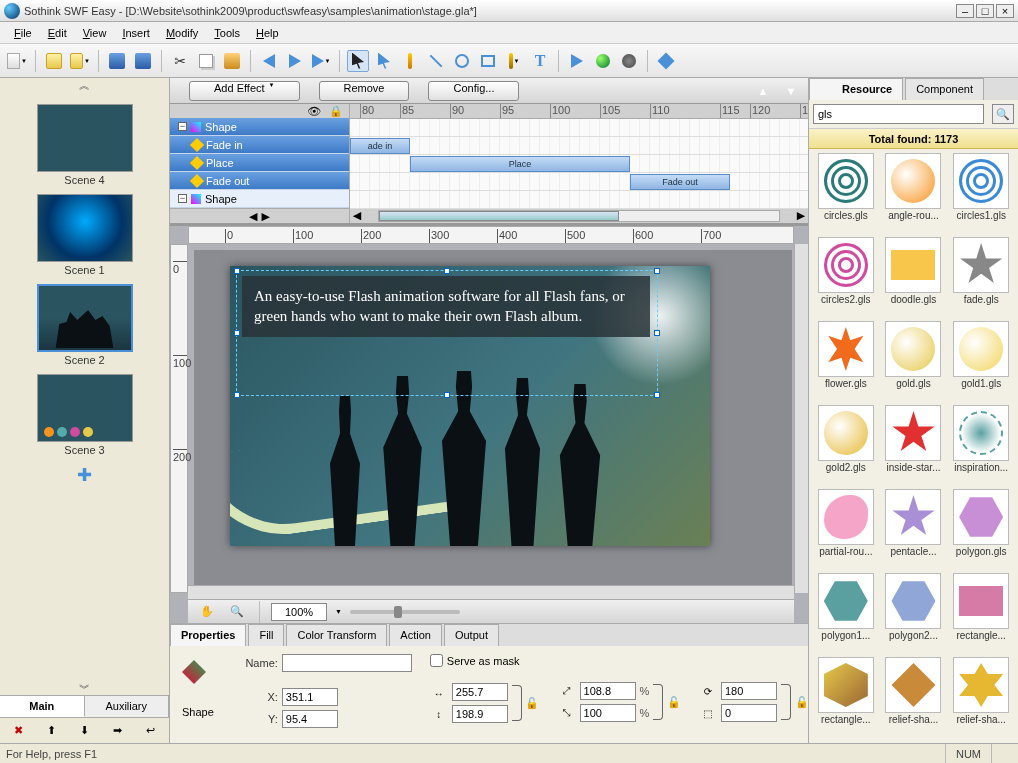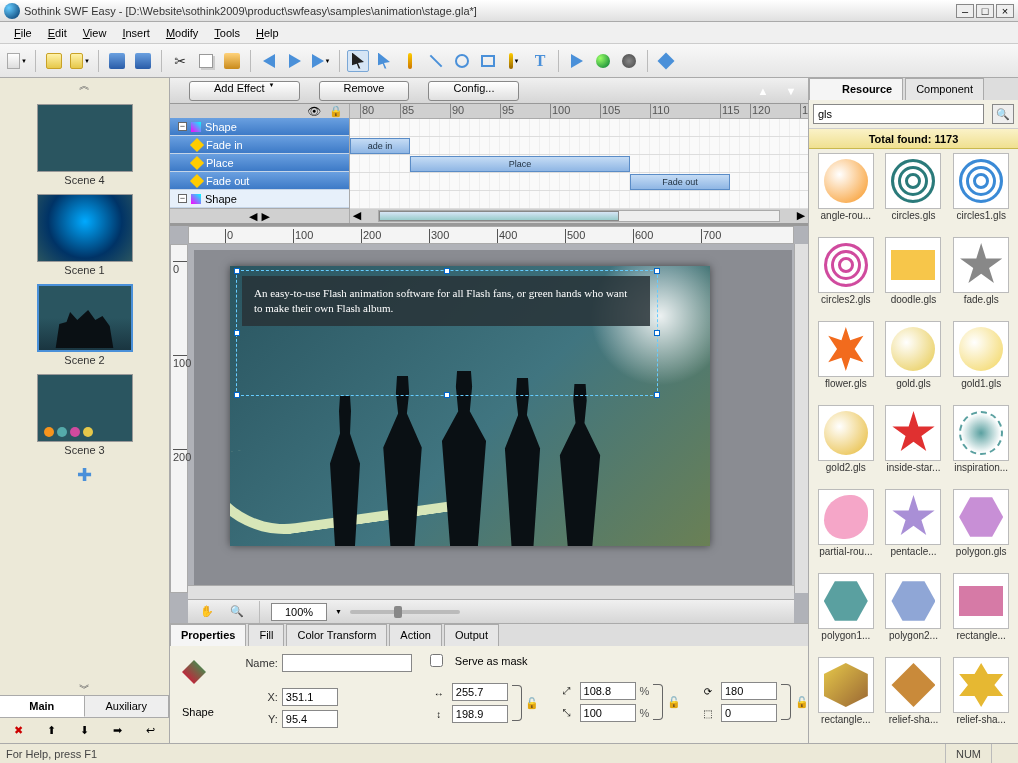--- a/index.html
+++ b/index.html
@@ -90,21 +90,21 @@
 
 .canvas-area { flex: 1; position: relative; background: #b0b2b8; overflow: hidden; border-top: 2px solid #999; }
 .hruler, .vruler { position: absolute; background: #f4f4f4; border: 1px solid #aaa; font-size: 8px; color: #444; }
 .hruler { left: 18px; right: 14px; top: 0; height: 18px; }
 .vruler { top: 18px; left: 0; width: 18px; bottom: 30px; }
 .hruler .rt, .vruler .rt { position: absolute; }
 .hruler .rt { top: 2px; border-left: 1px solid #555; height: 14px; padding-left: 1px; }
 .vruler .rt { left: 2px; border-top: 1px solid #555; width: 14px; padding-top: 1px; }
 .stage-wrap { position: absolute; left: 24px; top: 24px; right: 16px; bottom: 32px; background: #8a8c92; overflow: hidden; }
 .stage { position: absolute; left: 36px; top: 16px; width: 480px; height: 280px; background: linear-gradient(135deg,#2a5560 0%,#407580 55%,#6a8055 100%); box-shadow: 0 0 8px rgba(0,0,0,0.5); overflow: hidden; }
-.stage .textbox { position: absolute; left: 12px; top: 10px; right: 60px; background: rgba(40,50,55,0.85); color: #fff; padding: 10px 12px; font-family: Tahoma; font-size: 11px; line-height: 1.35; }
+.stage .textbox { position: absolute; left: 12px; top: 10px; right: 60px; background: rgba(40,50,55,0.85); color: #fff; padding: 10px 12px; font-family: Tahoma; font-size: 15px; line-height: 1.35; }
 .stage .sel-outline { position: absolute; left: 6px; top: 4px; right: 52px; bottom: 150px; border: 1px dashed #6cf; }
 .stage .handle { position: absolute; width: 6px; height: 6px; background: #fff; border: 1px solid #06c; }
 .stage .flare { position: absolute; right: -20px; top: -20px; width: 140px; height: 140px; background: radial-gradient(circle,rgba(255,255,255,0.9) 0%,rgba(255,255,255,0) 70%); }
 .stage .people { position: absolute; bottom: 0; left: 90px; width: 320px; height: 180px; }
 .person { position: absolute; bottom: 0; background: #0a1014; }
 .p1 { left: 0; width: 50px; height: 150px; clip-path: polygon(40% 0,60% 0,62% 10%,60% 25%,80% 45%,70% 100%,30% 100%,20% 45%,40% 25%,38% 10%); }
 .p2 { left: 55px; width: 55px; height: 170px; clip-path: polygon(40% 0,60% 0,62% 10%,58% 22%,85% 42%,72% 100%,28% 100%,15% 42%,42% 22%,38% 10%); }
 .p3 { left: 115px; width: 58px; height: 175px; clip-path: polygon(38% 0,62% 0,64% 9%,60% 23%,88% 40%,74% 100%,26% 100%,12% 40%,40% 23%,36% 9%); }
 .p4 { left: 175px; width: 55px; height: 168px; clip-path: polygon(40% 0,60% 0,62% 10%,58% 22%,82% 42%,70% 100%,30% 100%,18% 42%,42% 22%,38% 10%); }
 .p5 { left: 232px; width: 56px; height: 162px; clip-path: polygon(40% 0,60% 0,62% 10%,58% 24%,86% 44%,72% 100%,28% 100%,14% 44%,42% 24%,38% 10%); }
@@ -126,21 +126,21 @@
 .props-body .shape-preview { width: 24px; height: 24px; background: linear-gradient(45deg,#e03,#2a5); clip-path: polygon(50% 0,100% 50%,50% 100%,0 50%); margin-top: 6px; }
 .props-col { display: flex; flex-direction: column; gap: 8px; }
 .props-row { display: flex; flex-direction: column; gap: 4px; }
 .pfield { display: flex; align-items: center; gap: 4px; }
 .pfield label { width: 46px; text-align: right; color: #333; }
 .pfield input { width: 56px; height: 18px; border: 1px solid #888; padding: 0 3px; background: #fff; }
 .pfield .unit { color: #555; }
 .pfield .ico-btn { width: 18px; height: 18px; border: 1px solid transparent; display: flex; align-items: center; justify-content: center; cursor: pointer; font-size: 10px; }
 .bracket { width: 10px; height: 36px; border: 1px solid #666; border-left: none; border-radius: 0 4px 4px 0; }
 .lock { font-size: 11px; cursor: pointer; }
-.cb { display: flex; align-items: center; gap: 12px; }
+.cb { display: flex; align-items: center; gap: 4px; }
 
 
 .rightpanel { width: 210px; background: #ece9d8; border-left: 1px solid #aaa; display: flex; flex-direction: column; }
 .rtabs { height: 22px; display: flex; background: #ddd; }
 .rtab { padding: 0 10px; line-height: 20px; border: 1px solid #aaa; border-bottom: none; background: #e6e6e6; cursor: pointer; margin-right: 2px; }
 .rtab.active { background: #f5f5f5; font-weight: bold; padding-left: 32px; }
 .searchrow { display: flex; padding: 4px; gap: 8px; background: #f2f0e4; border-bottom: 1px solid #ccc; }
 .searchrow input { flex: 1; height: 20px; border: 1px solid #888; padding: 0 4px; }
 .searchrow .sbtn { width: 22px; height: 20px; border: 1px solid #888; background: #eee; display: flex; align-items: center; justify-content: center; cursor: pointer; }
 .foundbar { height: 20px; background: linear-gradient(#faf2c8,#f0e090); text-align: center; line-height: 20px; font-weight: bold; border-bottom: 1px solid #c9b84e; }
@@ -538,29 +538,29 @@
       <div class="sbtn">
           <span>🔍</span>
         </div>
     </div>
     <div class="foundbar">
       <span>Total found: </span><span>1173</span>
     </div>
     <div class="resgrid" id="resgrid">
         <div class="resitem">
           <div class="thumb">
+            <div class="rshape" style="border-radius:50%;border:3px solid #2a7a7a;box-shadow:inset 0 0 0 4px #fff,inset 0 0 0 7px #2a7a7a,inset 0 0 0 11px #fff,inset 0 0 0 14px #2a7a7a"></div>
+          </div>
+          <div class="lbl">circles.gls</div>
+        </div>
+        <div class="resitem">
+          <div class="thumb">
             <div class="rshape" style="border-radius:50%;background:radial-gradient(circle at 35% 35%,#fff,#f7941d)"></div>
           </div>
           <div class="lbl">angle-rou...</div>
-        </div>
-        <div class="resitem">
-          <div class="thumb">
-            <div class="rshape" style="border-radius:50%;border:3px solid #2a7a7a;box-shadow:inset 0 0 0 4px #fff,inset 0 0 0 7px #2a7a7a,inset 0 0 0 11px #fff,inset 0 0 0 14px #2a7a7a"></div>
-          </div>
-          <div class="lbl">circles.gls</div>
         </div>
         <div class="resitem">
           <div class="thumb">
             <div class="rshape" style="border-radius:50%;border:3px solid #3a8ad6;box-shadow:inset 0 0 0 4px #fff,inset 0 0 0 7px #3a8ad6,inset 0 0 0 11px #fff,inset 0 0 0 14px #3a8ad6"></div>
           </div>
           <div class="lbl">circles1.gls</div>
         </div>
         <div class="resitem">
           <div class="thumb">
             <div class="rshape" style="border-radius:50%;border:3px solid #d04a9e;box-shadow:inset 0 0 0 4px #fff,inset 0 0 0 7px #d04a9e,inset 0 0 0 11px #fff,inset 0 0 0 14px #d04a9e"></div>

